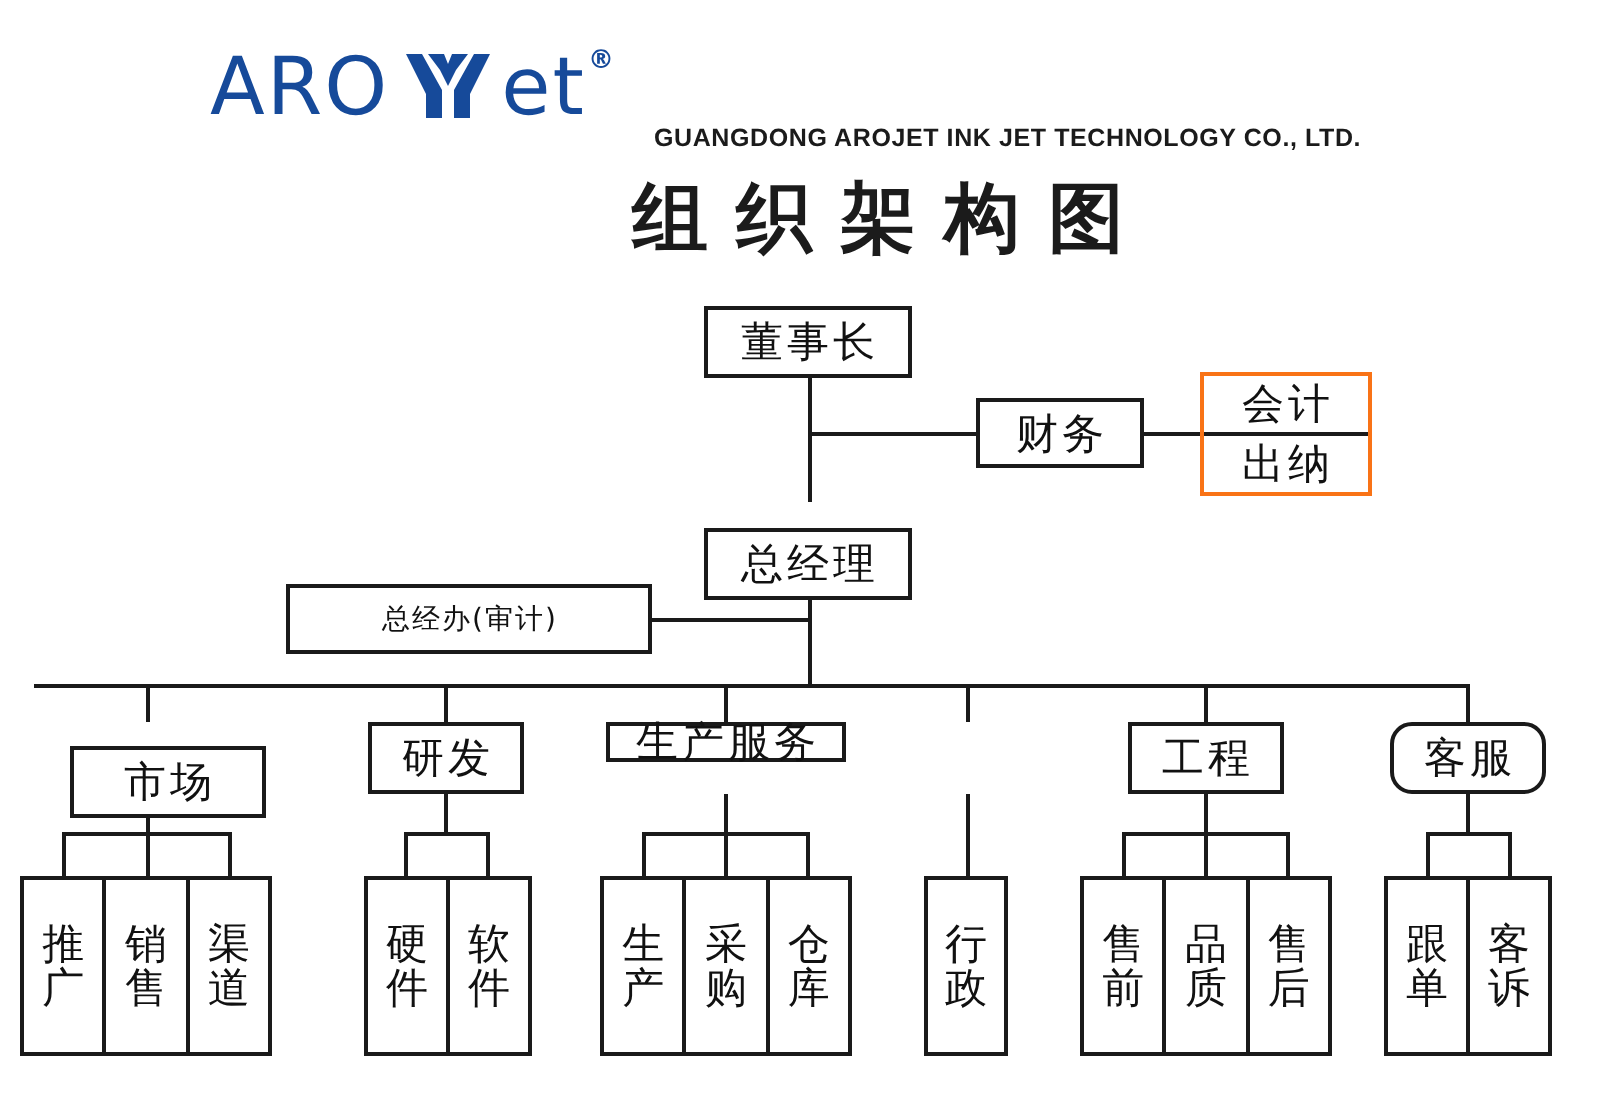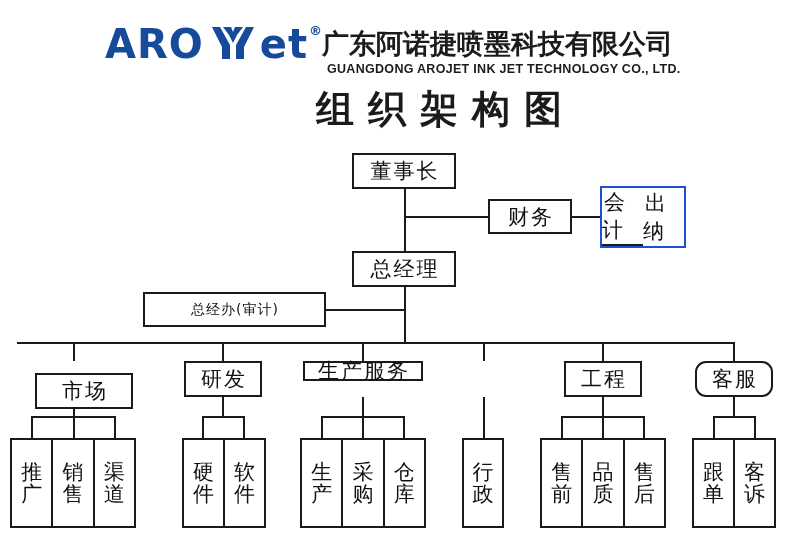--- a/index.html
+++ b/index.html
@@ -11,21 +11,21 @@
     overflow:hidden;
     position:relative;
   }
   #stage{position:absolute;left:0;top:0;width:800px;height:549px;}
 
   
   .header{position:absolute;left:0;top:10px;width:800px;height:62px;}
   .logo-wrap{position:absolute;left:105px;top:14px;display:flex;align-items:center;}
   .logo-text{
     font-family:"DejaVu Sans",sans-serif;
-    font-weight:bold;font-size:40px;letter-spacing:1px;
+    font-weight:normal;font-size:40px;letter-spacing:1px;
     color:#164a9a;line-height:40px;
   }
   .logo-mark{
     position:relative;width:46px;height:38px;margin:0 4px 0 6px;
   }
   .logo-mark svg{display:block;}
   .logo-reg{
     font-family:"DejaVu Sans",sans-serif;
     font-size:13px;color:#164a9a;vertical-align:top;
     position:relative;top:-14px;left:1px;font-weight:bold;
@@ -73,22 +73,22 @@
     display:flex;z-index:3;
   }
   .cell{
     box-sizing:border-box;
     display:flex;align-items:center;justify-content:center;
     border-right:2px solid #1a1a1a;flex:1 1 auto;
   }
   .cell:last-child{border-right:none;}
   .stack{
     position:absolute;box-sizing:border-box;
-    border:2px solid #1d4ed8;background:#fff;
-    display:flex;flex-direction:row;z-index:3;
+    border:2px solid #f97316;background:#fff;
+    display:flex;flex-direction:column;z-index:3;
   }
   .srow{
     flex:1 1 50%;box-sizing:border-box;
     border-bottom:2px solid #1a1a1a;
     display:flex;align-items:center;justify-content:center;
     font-family:"DejaVu Sans","Liberation Sans",sans-serif;
     font-size:21px;letter-spacing:2px;text-indent:2px;color:#111;
   }
   .srow:last-child{border-bottom:none;}
 
@@ -109,41 +109,40 @@
           <path d="M2 2 L10 2 L20 20 L20 34 L12 34 L12 22 Z" fill="#164a9a"></path>
           <path d="M13 2 L21 2 L23 7 L23 18 L19 10 Z" fill="#164a9a"></path>
           <path d="M44 2 L36 2 L26 20 L26 34 L34 34 L34 22 Z" fill="#164a9a"></path>
           <path d="M33 2 L25 2 L23 7 L23 18 L27 10 Z" fill="#164a9a"></path>
         </svg>
       </span>
       <span class="logo-text">et</span>
       <span class="logo-reg">®</span>
     </div>
 
-    <div class="cn-name">广东阿诺捷喷墨科技有限公司</div>
     <div class="en-name">GUANGDONG AROJET INK JET TECHNOLOGY CO., LTD.</div>
   </div>
 
   <div class="title">组织架构图</div>
 
   <div class="box" style="left:352px;top:153px;width:104px;height:36px;">董事长</div>
 
   <div class="vline" style="left:404px;top:189px;height:62px;"></div>
 
   <div class="hline" style="left:404px;top:216px;width:84px;"></div>
 
   <div class="box" style="left:488px;top:199px;width:84px;height:35px;">财务</div>
   <div class="hline" style="left:572px;top:216px;width:28px;"></div>
 
   <div class="stack" style="left:600px;top:186px;width:86px;height:62px;">
     <div class="srow">会计</div>
     <div class="srow">出纳</div>
   </div>
 
-  <div class="box" style="left:352px;top:251px;width:104px;height:36px;">总经理</div>
+  <div class="box" style="left:352px;top:264px;width:104px;height:36px;">总经理</div>
 
   <div class="vline" style="left:404px;top:287px;height:56px;"></div>
 
   <div class="box small" style="left:143px;top:292px;width:183px;height:35px;">总经办(审计)</div>
   <div class="hline" style="left:326px;top:309px;width:79px;"></div>
 
   <div class="hline" style="left:17px;top:342px;width:718px;"></div>
 
   <div class="vline" style="left:73px;top:342px;height:19px;"></div>
   <div class="box" style="left:35px;top:373px;width:98px;height:36px;">市场</div>

